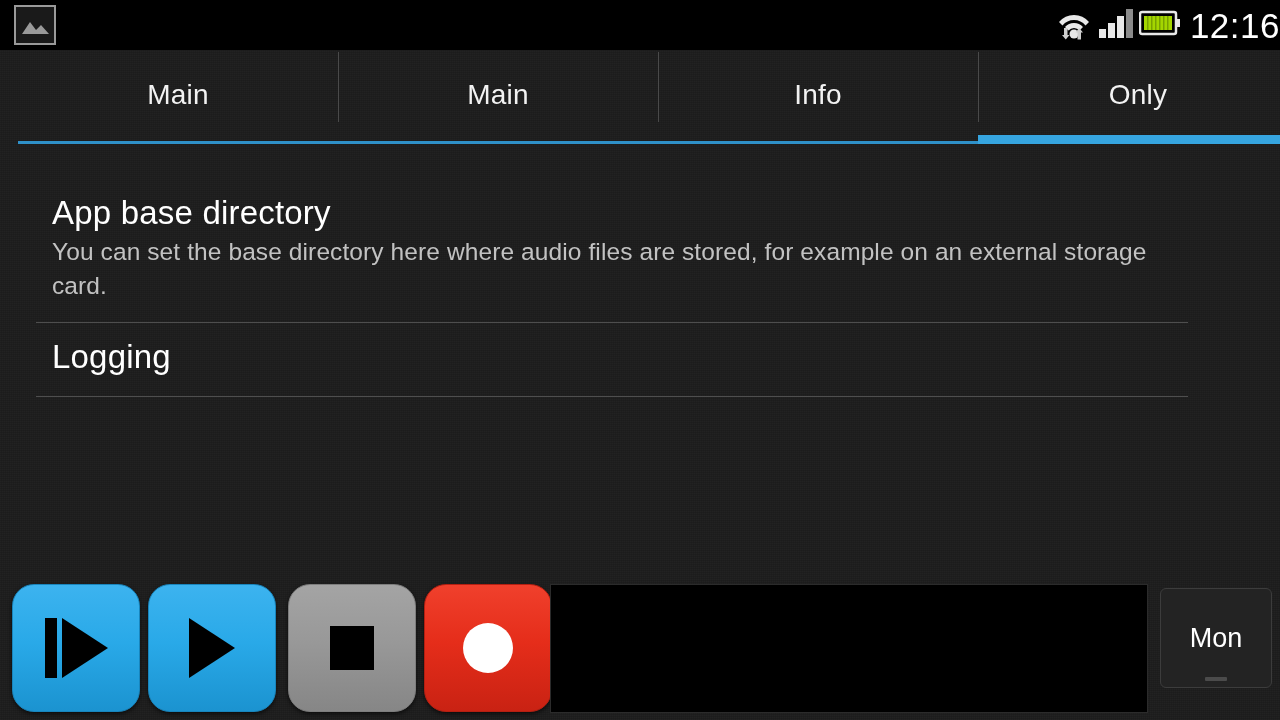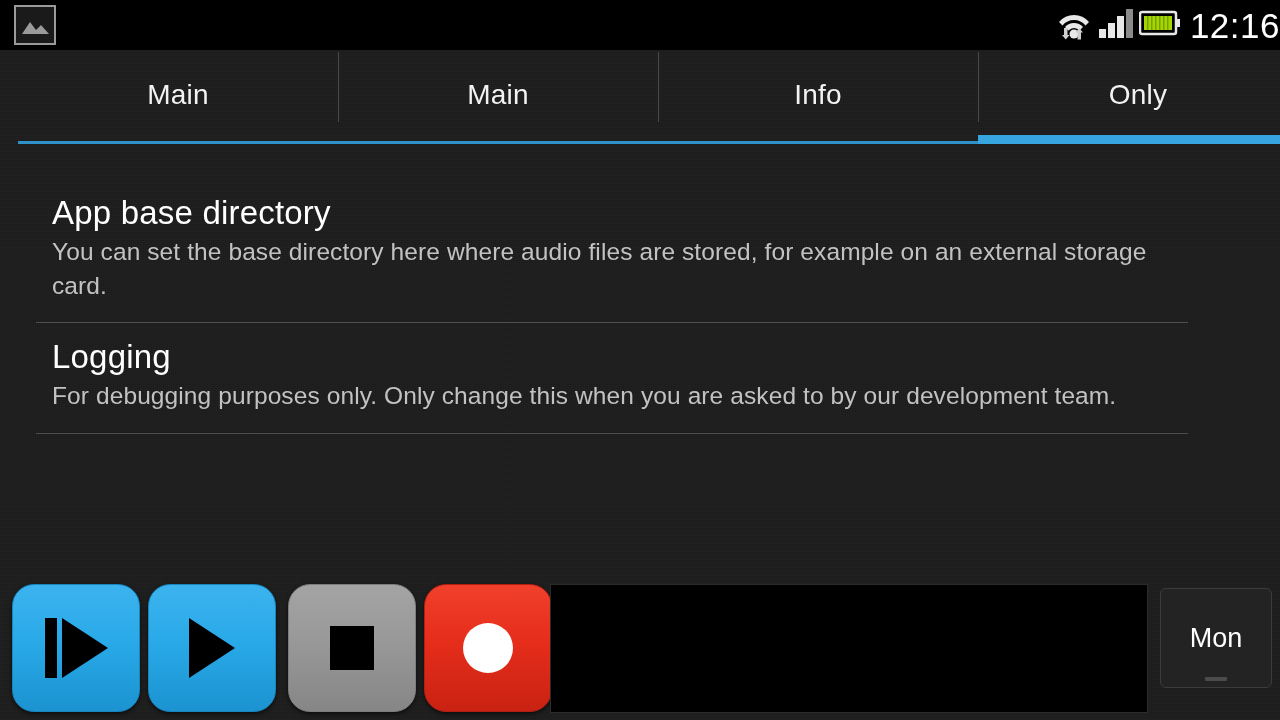--- a/index.html
+++ b/index.html
@@ -252,21 +252,20 @@
 
     <div class="pref-item">
       <div class="pref-title">App base directory</div>
       <div class="pref-desc">You can set the base directory here where audio files are stored, for example on an external storage card.</div>
     </div>
 
     <div class="pref-divider"></div>
 
     <div class="pref-item">
       <div class="pref-title">Logging</div>
-      <div class="pref-desc">For debugging purposes only. Only change this when you are asked to by our development team.</div>
     </div>
 
     <div class="pref-divider"></div>
 
   </div>
 
   <div id="transport">
 
     <div class="tbtn blue" id="btn-cue">
       <span class="ic-cue">

